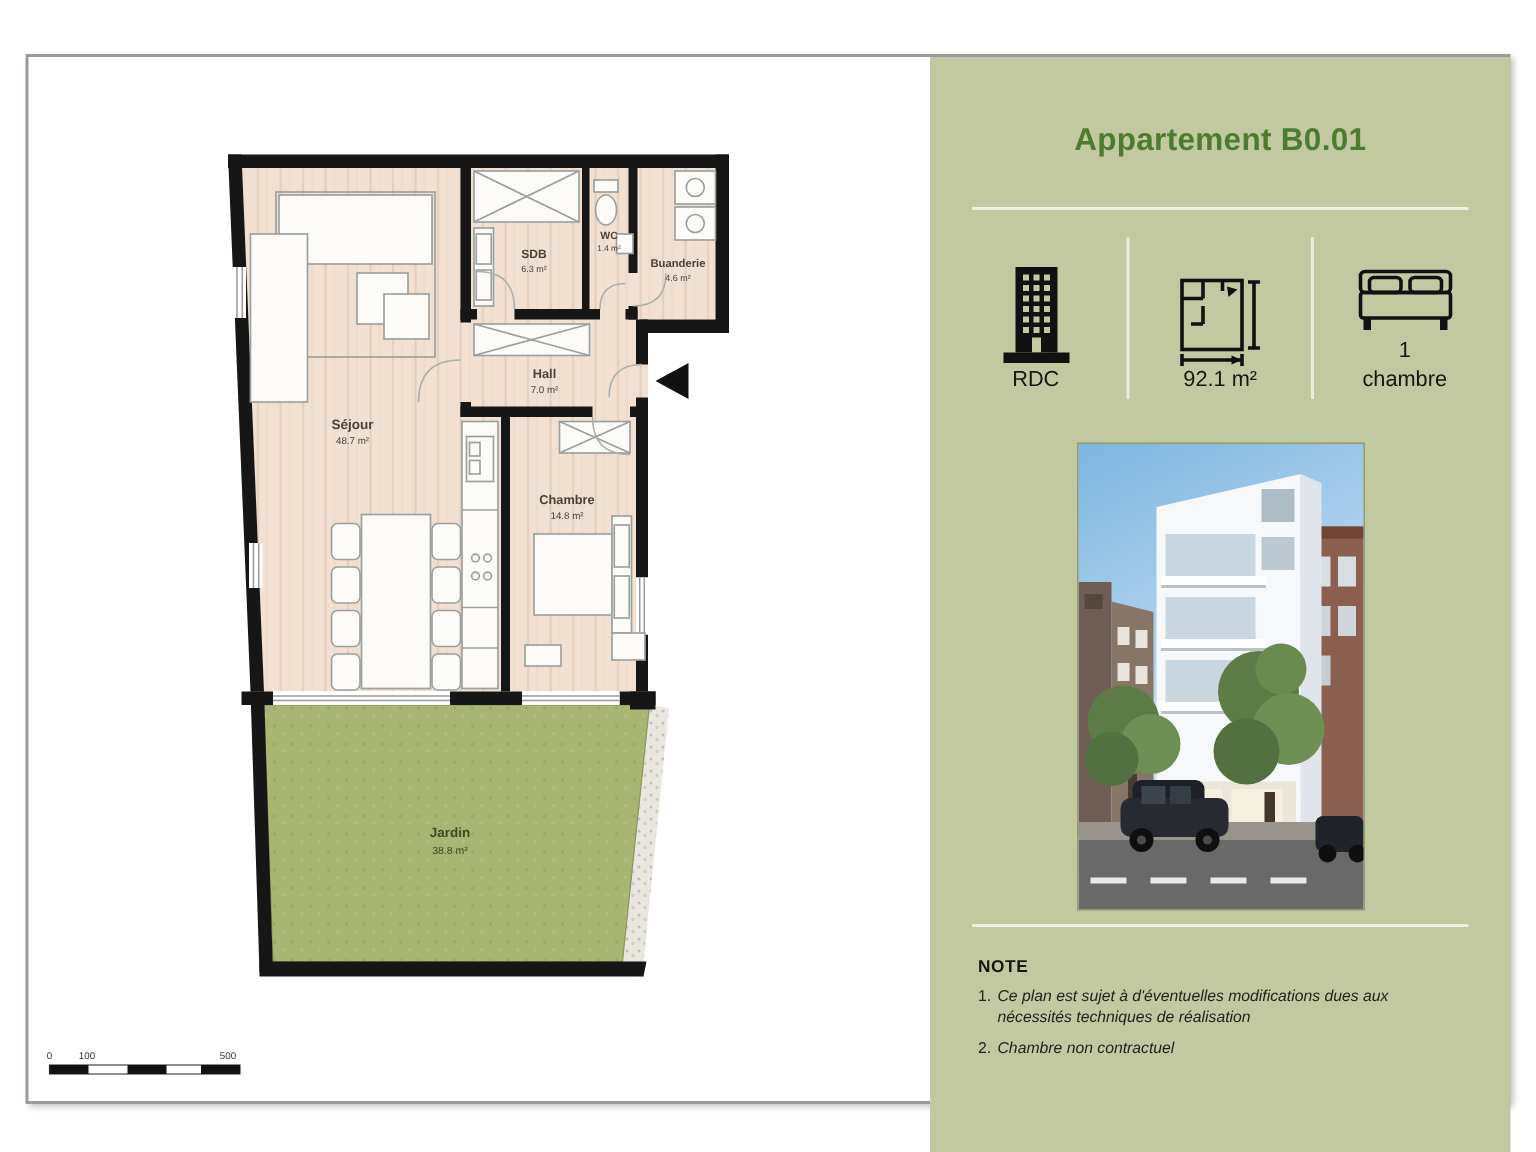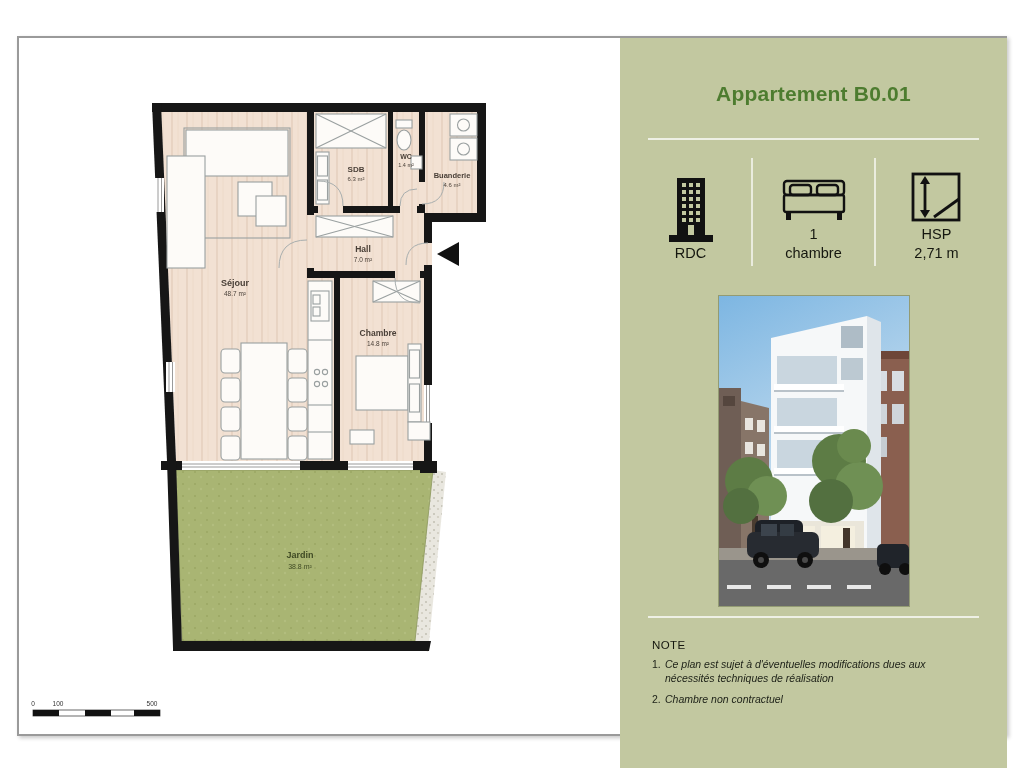--- a/index.html
+++ b/index.html
@@ -10,21 +10,21 @@
   .panel{position:absolute;left:620px;top:38px;width:387px;height:758px;background:#c2c8a0;}
   .panel-title{margin:44px 10px 0;height:28px;text-align:center;font-size:21px;font-weight:bold;color:#4d7c2f;letter-spacing:.2px;}
   .hdivider{height:2px;background:rgba(255,255,255,.72);margin:28px 28px 0;}
   .specs{display:flex;margin:18px 10px 0;height:108px;}
   .spec{flex:1;display:flex;flex-direction:column;align-items:center;justify-content:flex-end;padding-bottom:2px;}
   .spec + .spec{border-left:2px solid rgba(255,255,255,.65);}
   .spec .icon{flex:0 0 auto;display:flex;align-items:flex-end;justify-content:center;height:68px;}
   .spec-line{font-size:14.5px;color:#15170f;font-weight:500;line-height:1.35;text-align:center;}
   .photo{width:190px;height:310px;margin:30px auto 0;outline:1px solid rgba(90,100,60,.45);}
   .note{margin:12px 32px 0;}
-  .note-heading{font-size:11.5px;font-weight:normal;color:#15170f;letter-spacing:.4px;margin-top:21px;}
+  .note-heading{font-size:11.5px;font-weight:bold;color:#15170f;letter-spacing:.4px;margin-top:21px;}
   .note-item{display:flex;margin-top:7px;font-size:10.5px;color:#20241a;line-height:1.32;}
   .note-item .num{flex:0 0 13px;font-weight:500;}
   .note-item .txt{width:318px;font-style:italic;}
   svg text{font-family:"Liberation Sans",sans-serif;}
 </style>
 </head>
 <body>
 
 <div class="page">
   <div class="frame"></div>
@@ -255,49 +255,51 @@
                 <rect x="29" y="40" width="4" height="4"></rect>
               <rect x="21" y="47" width="6" height="10"></rect>
             </g>
             <rect x="2" y="57" width="44" height="7" fill="#111"></rect>
           </svg>
         </span>
         <span class="spec-line"></span>
         <span class="spec-line">RDC</span>
       </div>
 
+      <div class="spec">
+        <span class="icon">
+          <svg width="58" height="60" viewBox="0 0 58 60" fill="none" stroke="#111" stroke-width="2.4">
+            <rect x="3" y="3" width="40" height="46"></rect>
+            <path d="M17 3 V15 M3 15 H17 M17 20 V32 M17 32 H9 M30 3 V10"></path>
+            <polygon points="33,7 40,9 34,14" fill="#111" stroke="none"></polygon>
+            <path d="M51 4 V48 M47 4 H55 M47 48 H55"></path>
+            <path d="M3 56 H43"></path>
+            <path d="M3 52 V60 M43 52 V60"></path>
+            <polygon points="43,56 36,53 36,59" fill="#111" stroke="none"></polygon>
+          </svg>
+        </span>
+        <span class="spec-line"></span>
+        <span class="spec-line">92.1 m²</span>
+      </div>
 
       <div class="spec">
         <span class="icon">
           <svg width="66" height="46" viewBox="0 0 66 46" fill="none" stroke="#111" stroke-width="2.4">
             <rect x="3" y="2" width="60" height="14" rx="3"></rect>
             <rect x="9" y="6" width="21" height="10" rx="3"></rect>
             <rect x="36" y="6" width="21" height="10" rx="3"></rect>
             <rect x="3" y="16" width="60" height="17" rx="2"></rect>
             <rect x="5" y="33" width="5" height="8" fill="#111" stroke="none"></rect>
             <rect x="56" y="33" width="5" height="8" fill="#111" stroke="none"></rect>
           </svg>
         </span>
         <span class="spec-line">1</span>
         <span class="spec-line">chambre</span>
       </div>
 
-      <div class="spec">
-        <span class="icon">
-          <svg width="54" height="54" viewBox="0 0 54 54" fill="none" stroke="#111" stroke-width="2.8">
-            <rect x="3" y="3" width="46" height="46"></rect>
-            <line x1="15" y1="11" x2="15" y2="41"></line>
-            <polygon points="15,5 10,13 20,13" fill="#111" stroke="none"></polygon>
-            <polygon points="15,47 10,39 20,39" fill="#111" stroke="none"></polygon>
-            <line x1="24" y1="46" x2="49" y2="28"></line>
-          </svg>
-        </span>
-        <span class="spec-line">HSP</span>
-        <span class="spec-line">2,71 m</span>
-      </div>
     </div>
 
     <div class="photo">
       <svg width="190" height="310" viewBox="0 0 190 310">
         <defs>
           <linearGradient id="sky" x1="0" y1="0" x2="0.3" y2="1">
             <stop offset="0" stop-color="#7db6e2"></stop>
               <stop offset="1" stop-color="#e6eff5"></stop>
           </linearGradient>
         </defs>

